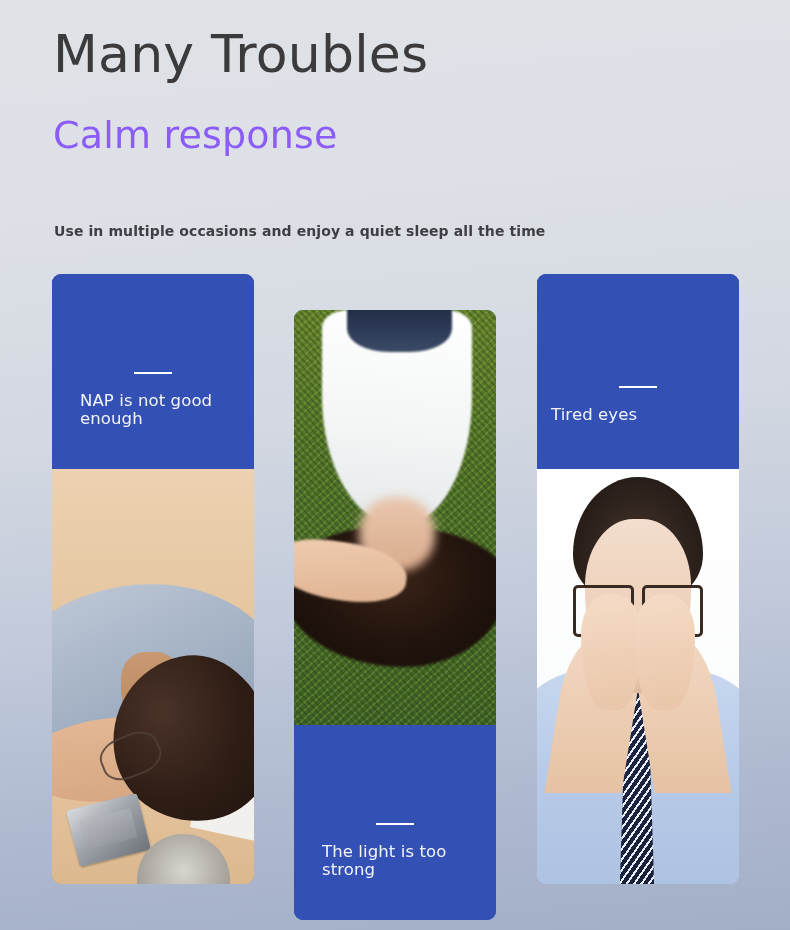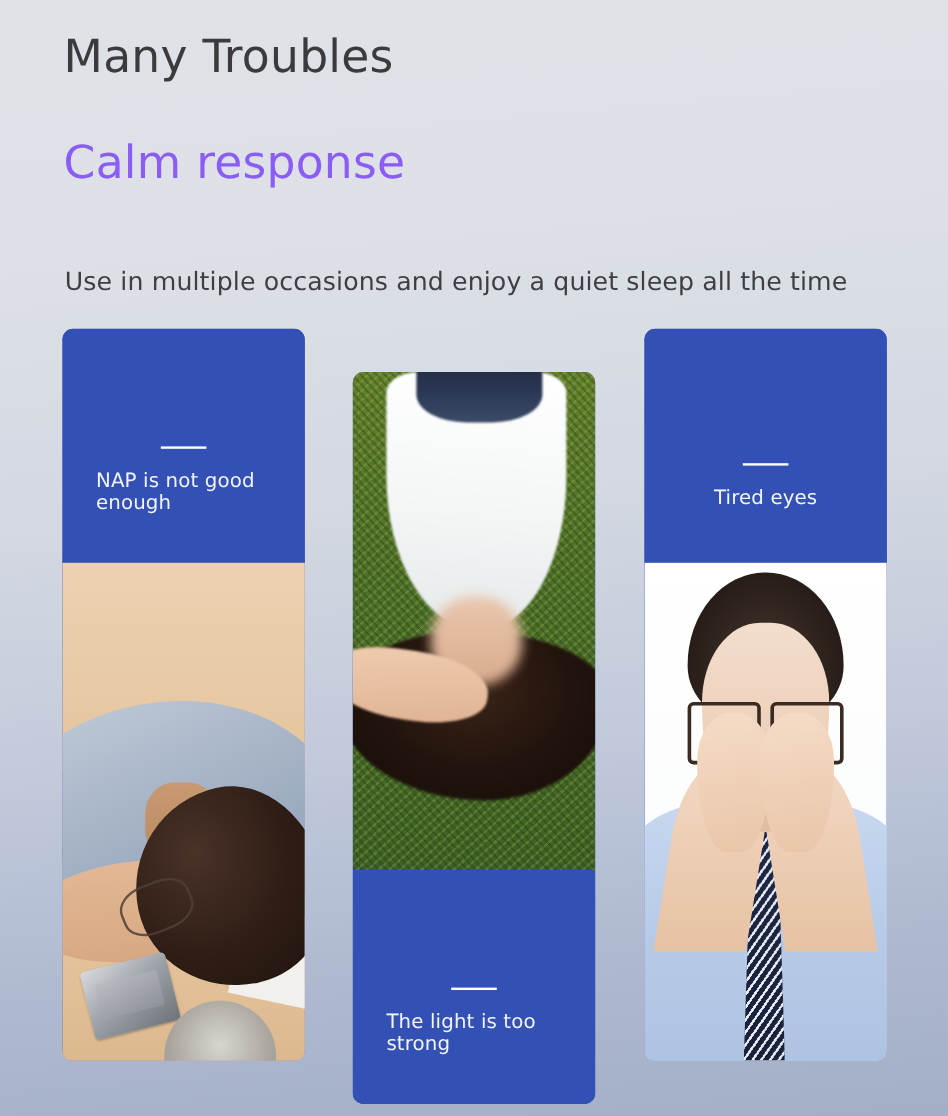--- a/index.html
+++ b/index.html
@@ -8,33 +8,33 @@
     font-family:"DejaVu Sans", sans-serif;
     background:linear-gradient(175deg, #dfe2e7 0%, #dde0e6 22%, #d3d8e1 45%, #c2cadb 65%, #b0bbd2 82%, #a3afc6 100%);
     overflow:hidden;
     position:relative;
   }
 
   .page { position:relative; width:790px; height:930px; }
 
   .headline-1 {
     position:absolute; left:53px; top:28px;
-    font-size:38px; font-weight:400; color:#3b3b3d;
+    font-size:52px; font-weight:400; color:#3b3b3d;
     letter-spacing:0.2px; line-height:1.0;
     white-space:nowrap;
   }
   .headline-2 {
     position:absolute; left:53px; top:116px;
     font-size:38px; font-weight:400; color:#8b5cf6;
     letter-spacing:0.2px; line-height:1.0;
     white-space:nowrap;
   }
   .subhead {
     position:absolute; left:54px; top:223px;
-    font-size:21px; font-weight:400; color:#3d3f42;
+    font-size:14px; font-weight:700; color:#3d3f42;
     letter-spacing:0.1px; white-space:nowrap;
   }
 
   .cards { position:absolute; left:0; top:274px; width:790px; height:610px; }
 
   .card {
     position:absolute; top:0; width:202px; height:610px;
     border-radius:9px; overflow:hidden;
     background:#3350b4;
     display:flex; flex-direction:column;
@@ -54,21 +54,21 @@
 
   .rule {
     width:38px; height:2px; background:#ffffff;
     margin:0 auto 18px auto;
   }
   .card-label {
     color:#f3f4f8; font-size:16.5px; line-height:1.05;
     padding:0 24px 26px 28px;
     letter-spacing:0.1px;
   }
-  .card-label.center { text-align:center; padding:0 14px 30px 14px; }
+  .card-label.center { text-align:left; padding:0 14px 30px 14px; }
 
   .photo { flex:1 1 auto; position:relative; overflow:hidden; }
 
   
   .ph-desk { background:linear-gradient(180deg,#e8c9a4 0%, #e7c9a6 30%, #e9cfae 60%, #e6c7a2 100%); }
   .ph-desk .wall {
     position:absolute; left:0; top:0; width:100%; height:42%;
     background:linear-gradient(180deg,#ecd2b2 0%, #e4c49c 100%);
   }
   .ph-desk .desk {

